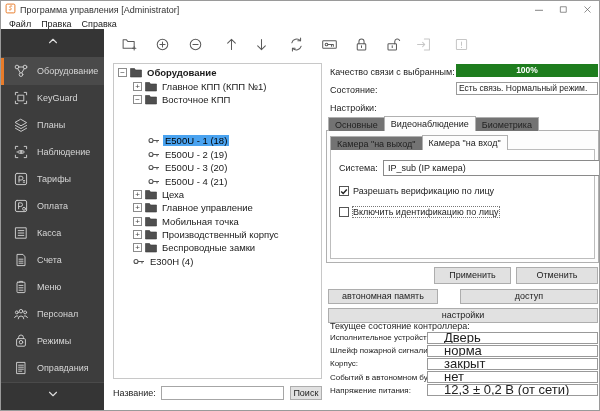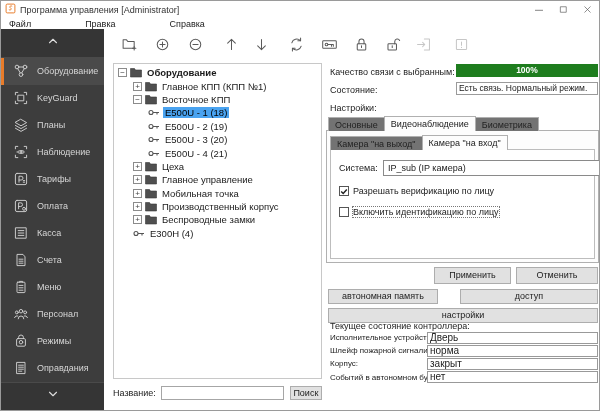--- a/index.html
+++ b/index.html
@@ -9,21 +9,21 @@
     background:#fff; font-family:"Liberation Sans","DejaVu Sans",sans-serif;
     color:#222; overflow:hidden; border:1px solid #9a9a9a;
   }
   
   .titlebar { position:absolute; left:0; top:0; right:0; height:17px;
     background:#fff; display:flex; align-items:center; padding-left:4px; font-size:9px; color:#333; }
   .titlebar .t-title { margin-left:4px; }
   .win-controls { margin-left:auto; display:flex; height:100%; }
   .win-btn { width:24px; display:flex; align-items:center; justify-content:center; }
   .menubar { position:absolute; left:0; top:17px; right:0; height:11px;
-    background:#fff; display:flex; align-items:center; padding-left:3px;gap:44px; }
+    background:#fff; display:flex; align-items:center; padding-left:3px; }
   .menu-item { font-size:9px; padding:0 5px; color:#222; }
   
   .sidebar { position:absolute; left:0; top:28px; width:103px; bottom:0;
     background:var(--sidebar,#3d3d3d); display:flex; flex-direction:column; }
   .sb-top { height:29px; background:#353535; display:flex; align-items:center; justify-content:center; border-bottom:1px solid #4a4a4a; }
   .sb-item { height:27px; display:flex; align-items:center; gap:8px;
     padding-left:9px; font-size:9px; color:#d6d6d6; border-left:3px solid transparent; cursor:default; }
   .sb-item.sel { background:#4a4a4a; border-left:3px solid var(--accent,#e87c2a); }
   .sb-item .ic { display:flex; }
   .sb-bottom { margin-top:auto; height:29px; background:#353535; display:flex; align-items:center; justify-content:center; border-top:1px solid #4a4a4a; }
@@ -70,21 +70,21 @@
   .cb-row { position:absolute; left:8px; display:flex; align-items:center; gap:4px; }
   .cb-box { width:10px; height:10px; border:1px solid #555; background:#fff; display:flex; align-items:center; justify-content:center; }
   .cb-label { font-size:9px; }
   .cb-label.focused { outline:1px dotted #777; }
   .rbtn { position:absolute; height:17px; line-height:15px; }
   .rbtn.small { height:15px; line-height:13px; }
   .status-rows { position:absolute; left:4px; top:272px; width:268px; }
   .st-row { display:flex; align-items:center; height:13.2px; }
   .st-label { flex:1; font-size:8px; white-space:nowrap; overflow:hidden; }
   .st-field { width:171px; height:12px; border:1px solid #999; background:#fff;
-    font-size:10px; line-height:10px; padding-left:2px; white-space:nowrap; overflow:hidden; }
+    font-size:13px; line-height:10px; padding-left:16px; white-space:nowrap; overflow:hidden; }
 </style>
 </head>
 <body>
 
 <div class="screen">
 
   <div class="titlebar">
     <span class="ic" id="app-icon"><svg width="11" height="11" viewBox="0 0 20 20" fill="none" stroke="#e87c2a" stroke-width="1.8">
           <rect x="2" y="2" width="16" height="16" rx="2"></rect>
           <path d="M13 6c-3-2-6 1-3 3s0 5-3 3"></path>
@@ -342,21 +342,21 @@
         </div>
         <div class="tree-row" style="padding-left: 19px;">
           <span class="exp">−</span>
           <span class="tree-ic">
             <svg width="12" height="11" viewBox="0 0 12 11">
               <path d="M0.5 1.5h4l1 1.5h6v7h-11z" fill="#4f4f4f" stroke="#3a3a3a" stroke-width="0.6"></path>
             </svg>
           </span>
           <span class="tree-label">Восточное КПП</span>
         </div>
-        <div class="tree-row" style="padding-left: 34px;">
+        <div class="tree-row" style="padding-left: 34px; margin-top: 28px;">
           <span class="tree-ic">
             <svg width="12" height="9" viewBox="0 0 12 9" fill="none" stroke="#555" stroke-width="1.1">
               <circle cx="3" cy="4.5" r="2"></circle>
               <path d="M5 4.5h6M9 4.5v2"></path>
             </svg>
           </span>
           <span class="tree-label sel">E500U - 1 (18)</span>
         </div>
         <div class="tree-row" style="padding-left: 34px;">
           <span class="tree-ic">
@@ -506,17 +506,21 @@
             <span class="st-field">норма</span>
           </div>
           <div class="st-row">
             <span class="st-label">Корпус:</span>
             <span class="st-field">закрыт</span>
           </div>
           <div class="st-row">
             <span class="st-label">Событий в автономном буфере:</span>
             <span class="st-field">нет</span>
           </div>
+          <div class="st-row">
+            <span class="st-label">Напряжение питания:</span>
+            <span class="st-field">12,3 ± 0,2 В (от сети)</span>
+          </div>
         </div>
 
     </div>
   </div>
 </div>
 
 </body></html>

